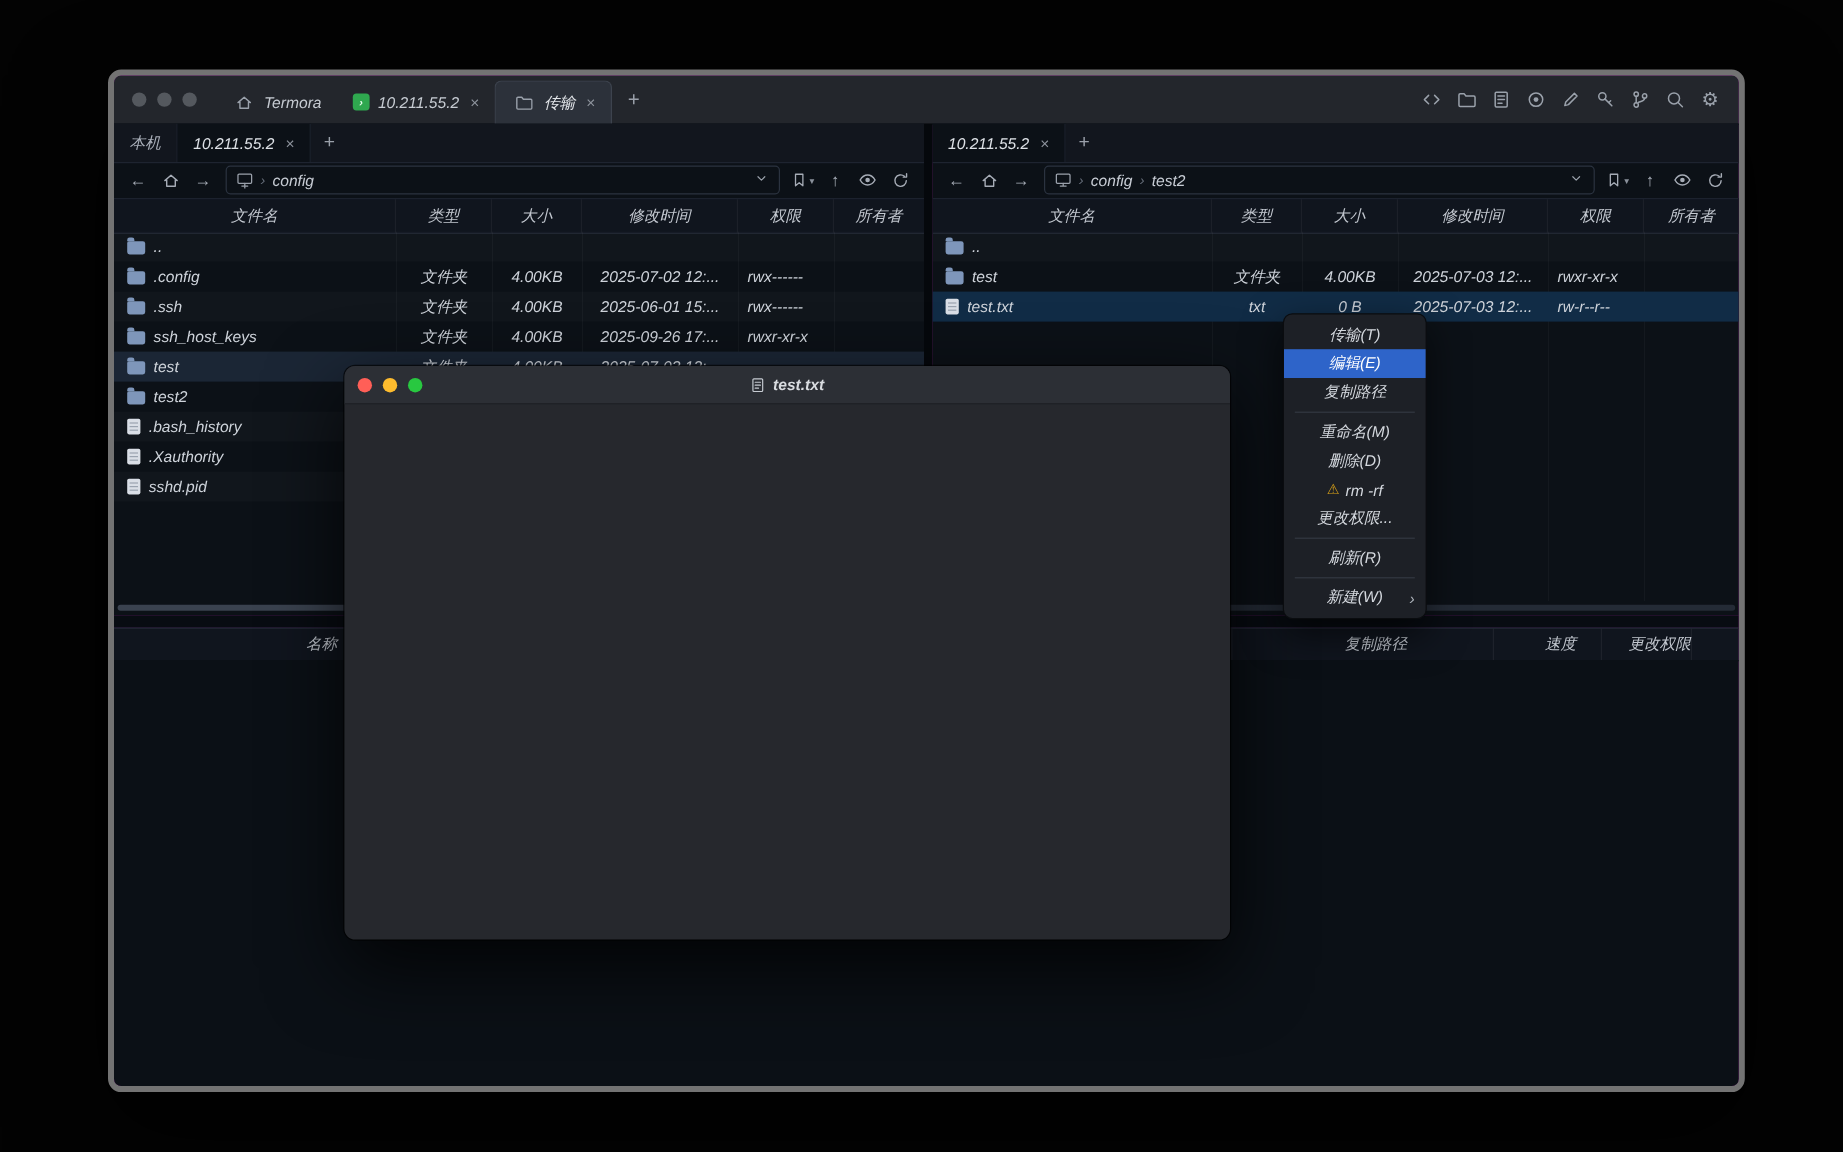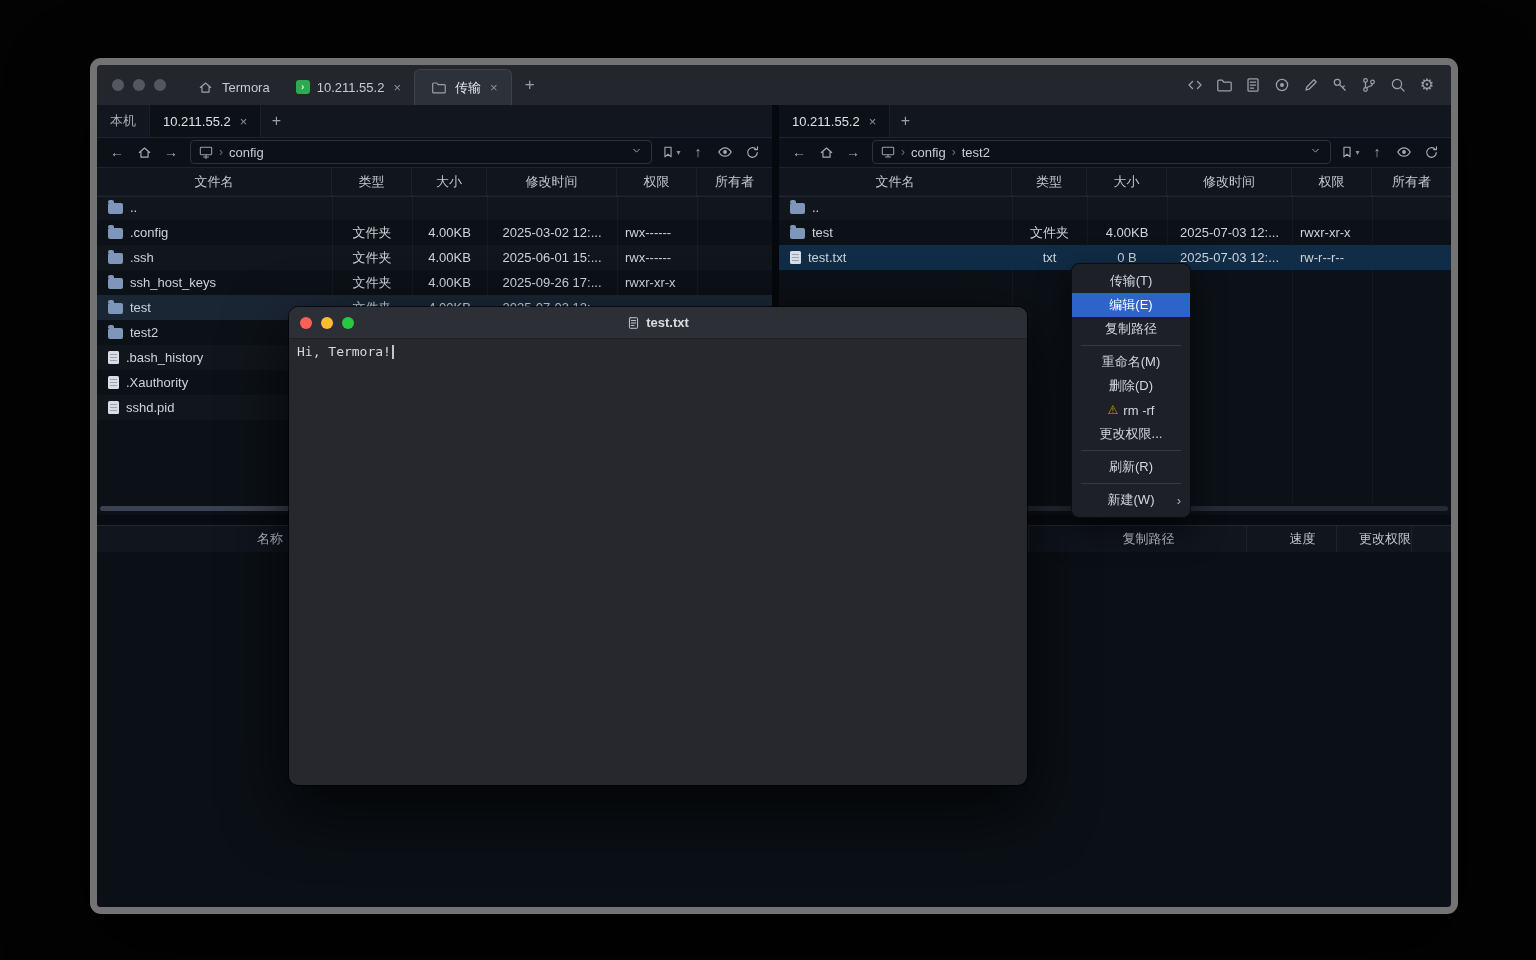--- a/index.html
+++ b/index.html
@@ -1,21 +1,21 @@
 <!DOCTYPE html>
 <html><head>
 <meta charset="utf-8">
 <style>
   html,body{margin:0;padding:0;background:#000;}
   body{width:1536px;height:960px;font-family:"Liberation Sans","DejaVu Sans",sans-serif;-webkit-font-smoothing:antialiased;}
   .stage{position:relative;width:1536px;height:960px;background:#030303;overflow:hidden;}
 
   
   .app{position:absolute;left:90px;top:58px;width:1354px;height:842px;background:#701a75;
-       border-radius:11px;border:7px solid #737373;box-shadow:0 30px 80px rgba(0,0,0,.85);overflow:hidden;}
+       border-radius:11px;border:5px solid #737373;box-shadow:0 30px 80px rgba(0,0,0,.85);overflow:hidden;font-style:italic;}
 
   
   .titlebar{position:absolute;left:0;top:0;width:100%;height:40px;background:#23262c;border-bottom:1px solid #15181d;display:flex;align-items:center;}
   .dots{display:flex;gap:9px;padding:0 16px 0 15px;}
   .dot{width:12px;height:12px;border-radius:50%;background:#54585e;}
   .tb-tab{height:36px;margin-top:4px;display:flex;align-items:center;gap:7px;padding:0 13px;color:#c6cbd2;font-size:13px;border-radius:6px 6px 0 0;}
   .tb-tab.active{background:#2c313a;border:1px solid #3d434e;border-bottom:none;color:#e3e6ea;}
   .tb-close{color:#8d939c;font-size:13px;margin-left:2px;}
   .tb-plus{width:28px;height:28px;display:flex;align-items:center;justify-content:center;color:#9aa0aa;font-size:17px;margin-left:4px;}
   .term-ic{width:14px;height:14px;border-radius:3px;background:#2fa84f;color:#eafff0;font-size:9px;font-weight:bold;display:flex;align-items:center;justify-content:center;}
@@ -271,21 +271,21 @@
           <div class="cell perm"></div>
           <div class="cell"></div>
         </div>
         <div class="frow">
           <div class="cell name">
               <span class="fi-folder"></span>
               <span>.config</span>
             </div>
           <div class="cell">文件夹</div>
           <div class="cell">4.00KB</div>
-          <div class="cell">2025-03-02 12:...</div>
+          <div class="cell">2025-07-02 12:...</div>
           <div class="cell perm">rwx------</div>
           <div class="cell"></div>
         </div>
         <div class="frow">
           <div class="cell name">
               <span class="fi-folder"></span>
               <span>.ssh</span>
             </div>
           <div class="cell">文件夹</div>
           <div class="cell">4.00KB</div>
@@ -511,19 +511,16 @@
           <span class="ed-dot green"></span>
         </div>
         <div class="ed-title">
           <svg width="13" height="14" viewBox="0 0 16 16">
               <rect x="3" y="1.5" width="10" height="13" rx="1"></rect>
               <path d="M5.3 5h5.4M5.3 8h5.4M5.3 11h3.4"></path>
             </svg>
           <span>test.txt</span>
         </div>
       </div>
-      <div class="ed-content">
-        <span>Hi, Termora!</span><span class="cursor"></span>
-      </div>
     </div>
 
   </div>
 </div>
 
 </body></html>

